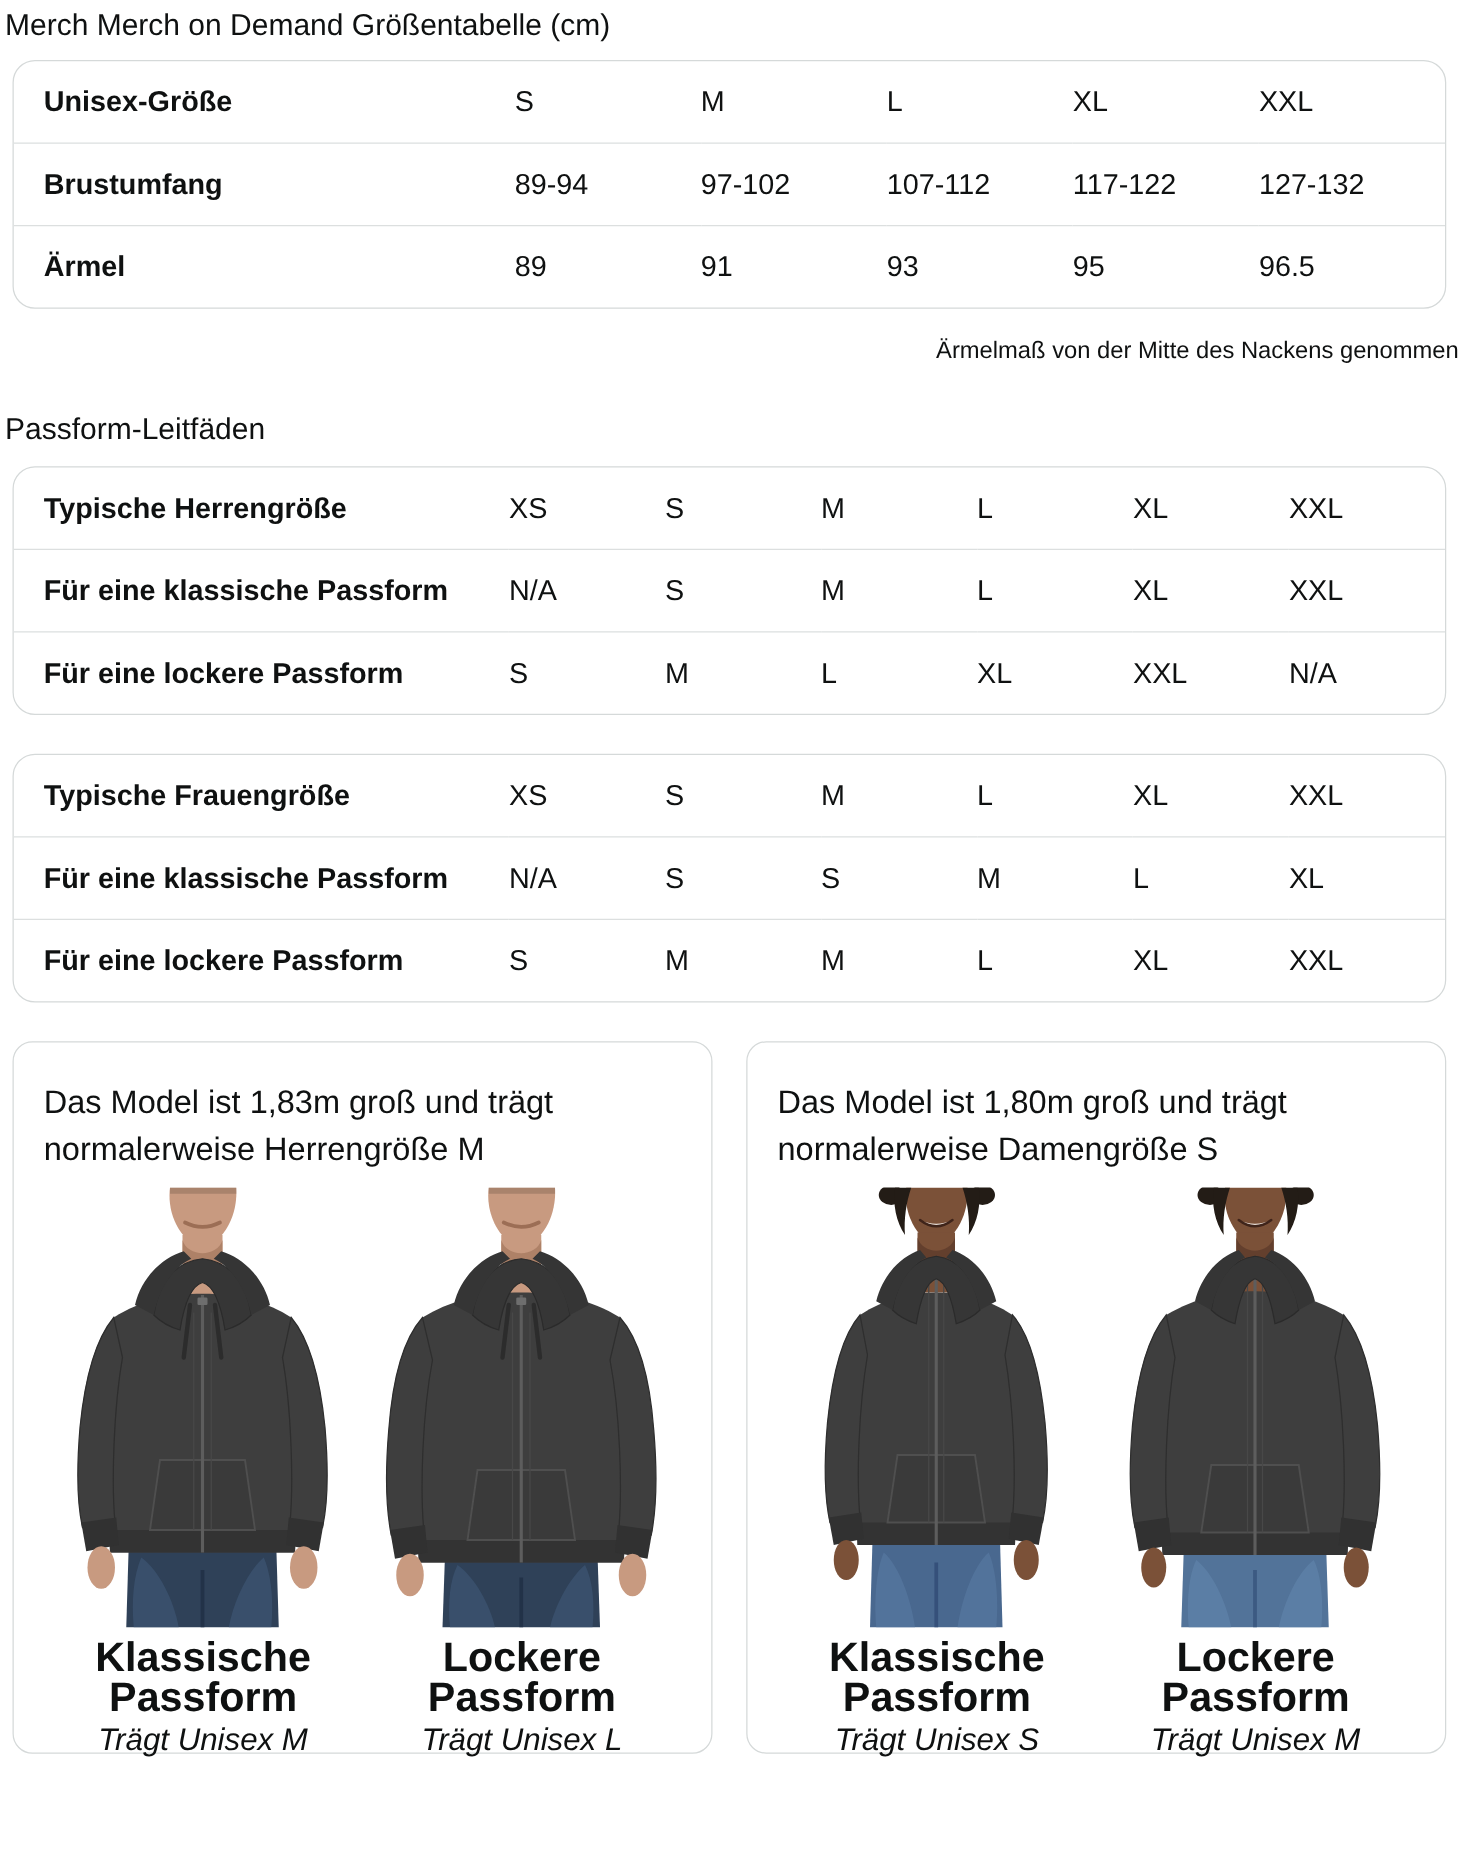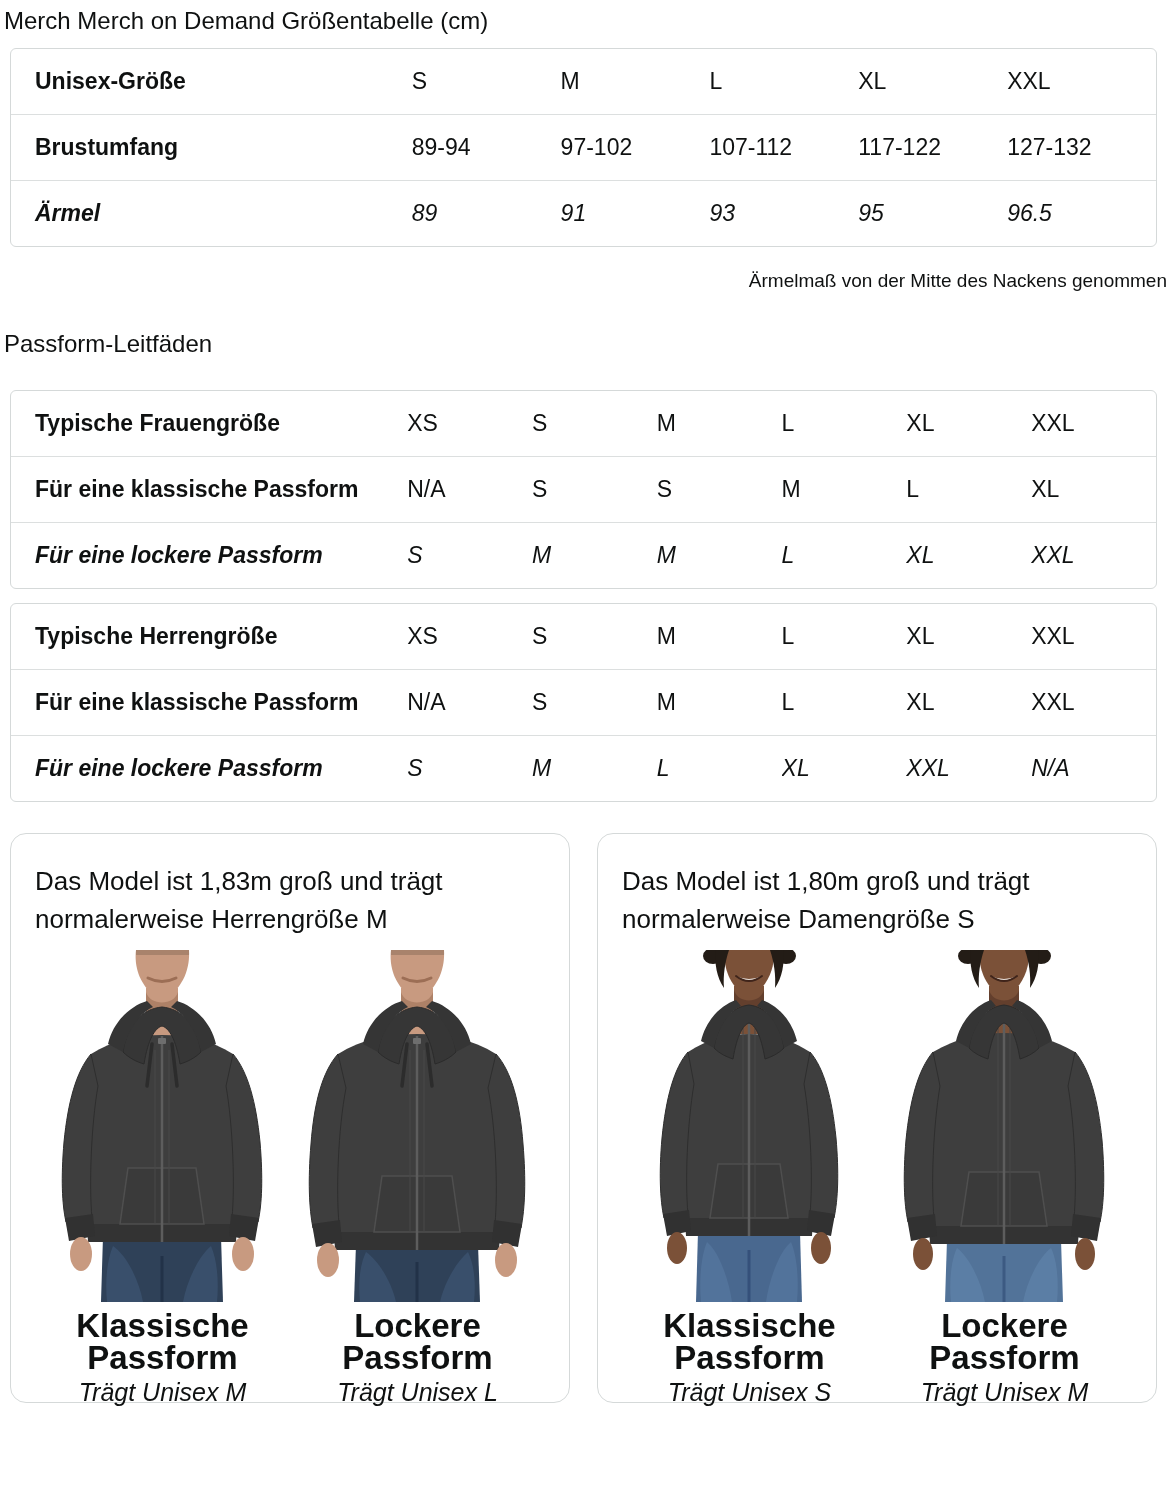--- a/index.html
+++ b/index.html
@@ -5,26 +5,26 @@
   * { box-sizing: border-box; }
   html,body { margin:0; padding:0; }
   body {
     width:1167px; height:1500px; overflow:hidden;
     background:#ffffff; color:#0f1111;
     font-family:"Liberation Sans", sans-serif;
   }
   .page { padding-top:6px; }
   .page-title { font-size:24px; line-height:30px; margin:0 0 0 4px; font-weight:400; }
   .tbl-wrap {
-    border:1px solid #d5d9d9; border-radius:6px;
+    border:1px solid #d5d9d9; border-radius:18px;
     margin:12px 10px 0 10px; overflow:hidden; background:#fff;
   }
   table { width:100%; border-collapse:collapse; table-layout:fixed; }
   td { font-size:23px; padding:19px 0; border-bottom:1px solid #dcdfdf; white-space:nowrap; overflow:hidden; }
-  tr:last-child td { border-bottom:none;font-style:italic; }
+  tr:last-child td { border-bottom:none; }
   td.lbl { font-weight:bold; padding-left:24px; }
   .t1 col.c-label { width:35%; }
   .t1 col.c-val { width:13%; }
   .t2 col.c-label { width:34.6%; }
   .t2 col.c-val { width:10.9%; }
   .footnote { font-size:19px; line-height:28px; margin:20px 0 0 4px;text-align:right; }
   .section-heading { font-size:24px; line-height:30px; font-weight:400; margin:34px 0 0 4px; }
   .fit-table-1 { margin-top:14px; }
   .fit-table-2 { margin-top:31px; }
   .cards { display:flex; gap:27px; margin:31px 10px 0 10px; }
@@ -83,20 +83,63 @@
         <td>96.5</td>
       </tr>
     </tbody>
       </table>
   </div>
 
   <div class="footnote">Ärmelmaß von der Mitte des Nackens genommen</div>
 
   <div class="section-heading">Passform-Leitfäden</div>
 
+  <div class="tbl-wrap fit-table-1">
+    <table class="t2">
+      <colgroup>
+          <col class="c-label">
+          <col class="c-val">
+          <col class="c-val">
+          <col class="c-val">
+          <col class="c-val">
+          <col class="c-val">
+          <col class="c-val">
+        </colgroup>
+      <tbody>
+          <tr>
+        <td class="lbl">Typische Herrengröße</td>
+        <td>XS</td>
+        <td>S</td>
+        <td>M</td>
+        <td>L</td>
+        <td>XL</td>
+        <td>XXL</td>
+      </tr>
+      <tr>
+        <td class="lbl">Für eine klassische Passform</td>
+        <td>N/A</td>
+        <td>S</td>
+        <td>M</td>
+        <td>L</td>
+        <td>XL</td>
+        <td>XXL</td>
+      </tr>
+      <tr>
+        <td class="lbl">Für eine lockere Passform</td>
+        <td>S</td>
+        <td>M</td>
+        <td>L</td>
+        <td>XL</td>
+        <td>XXL</td>
+        <td>N/A</td>
+      </tr>
+    </tbody>
+      </table>
+  </div>
+
   <div class="tbl-wrap fit-table-2">
     <table class="t2">
       <colgroup>
           <col class="c-label">
           <col class="c-val">
           <col class="c-val">
           <col class="c-val">
           <col class="c-val">
           <col class="c-val">
           <col class="c-val">
@@ -121,63 +164,20 @@
         <td>XL</td>
       </tr>
       <tr>
         <td class="lbl">Für eine lockere Passform</td>
         <td>S</td>
         <td>M</td>
         <td>M</td>
         <td>L</td>
         <td>XL</td>
         <td>XXL</td>
-      </tr>
-    </tbody>
-      </table>
-  </div>
-
-  <div class="tbl-wrap fit-table-1">
-    <table class="t2">
-      <colgroup>
-          <col class="c-label">
-          <col class="c-val">
-          <col class="c-val">
-          <col class="c-val">
-          <col class="c-val">
-          <col class="c-val">
-          <col class="c-val">
-        </colgroup>
-      <tbody>
-          <tr>
-        <td class="lbl">Typische Herrengröße</td>
-        <td>XS</td>
-        <td>S</td>
-        <td>M</td>
-        <td>L</td>
-        <td>XL</td>
-        <td>XXL</td>
-      </tr>
-      <tr>
-        <td class="lbl">Für eine klassische Passform</td>
-        <td>N/A</td>
-        <td>S</td>
-        <td>M</td>
-        <td>L</td>
-        <td>XL</td>
-        <td>XXL</td>
-      </tr>
-      <tr>
-        <td class="lbl">Für eine lockere Passform</td>
-        <td>S</td>
-        <td>M</td>
-        <td>L</td>
-        <td>XL</td>
-        <td>XXL</td>
-        <td>N/A</td>
       </tr>
     </tbody>
       </table>
   </div>
 
   <div class="cards">
 
     <div class="card">
       <div class="card-headline">Das Model ist 1,83m groß und trägt normalerweise Herrengröße M</div>
       <div class="figures">

